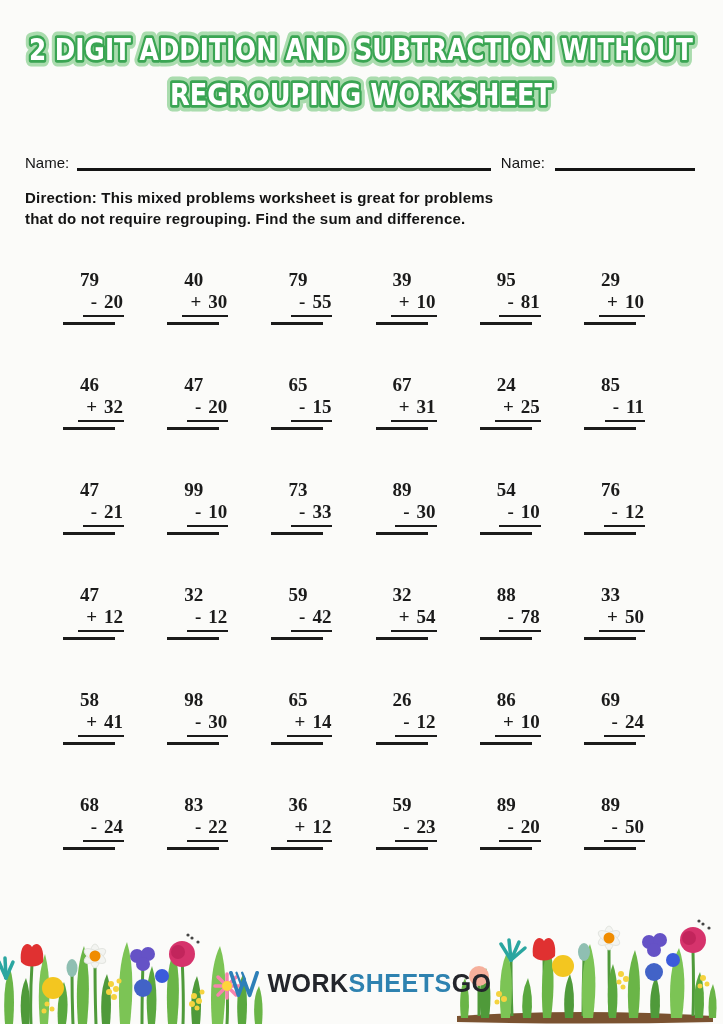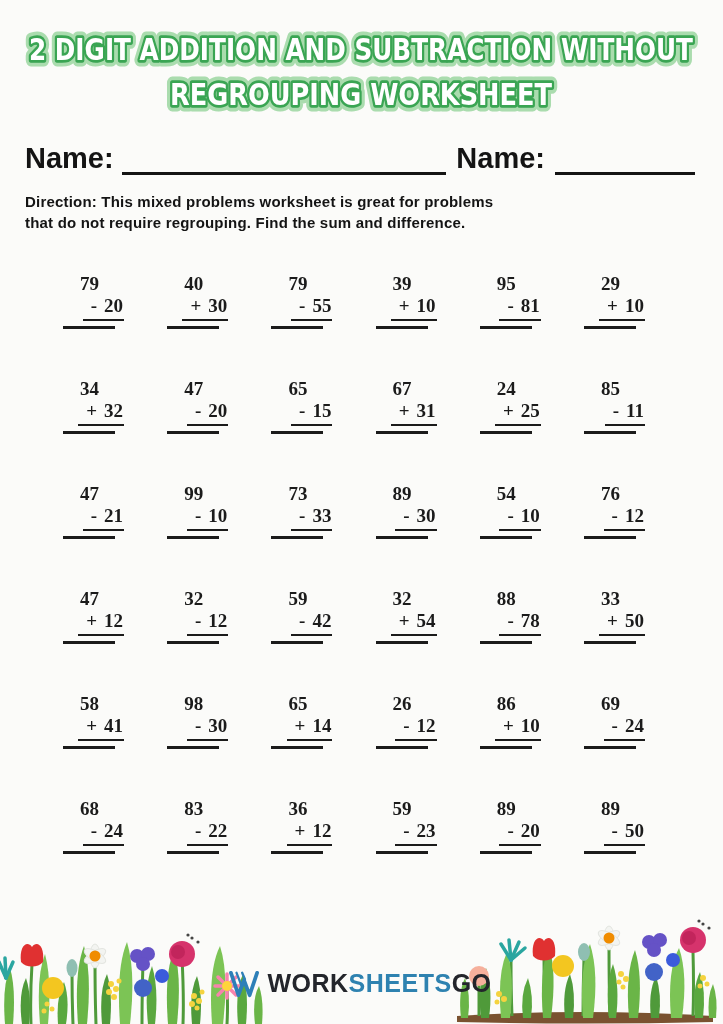--- a/index.html
+++ b/index.html
@@ -5,21 +5,21 @@
   html,body { margin:0; padding:0; }
   body {
     width:723px; height:1024px; position:relative; overflow:hidden;
     background:#fbfbf9; font-family:"Liberation Sans", sans-serif; color:#161616;
   }
   .title-svg { display:block; margin-top:12px; }
 
   .name-row {
     display:flex; align-items:flex-end;
     margin:18px 28px 0 25px;
-    font-size:29px; font-weight:bold; color:#141414;justify-content:center;
+    font-size:15px; font-weight:normal; color:#141414;justify-content:center;
   }
   .write-line { border-bottom:3px solid #141414; height:26px; }
   .name-line { flex:1; margin:0 10px 0 8px; }
   .date-line { width:140px; margin-left:10px; }
 
   .direction {
     margin:16px 25px 0 25px;
     font-size:15px; font-weight:bold; line-height:1.4;
     letter-spacing:0.2px; color:#141414;
   }
@@ -131,21 +131,21 @@
     <div class="problem">
       <div class="p-top">29</div>
       <div class="p-row2">
         <span class="p-op">+</span>
           <span class="p-b">10</span>
       </div>
       <div class="answer-line"></div>
     </div>
 
     <div class="problem">
-      <div class="p-top">34</div>
+      <div class="p-top">46</div>
       <div class="p-row2">
         <span class="p-op">+</span>
           <span class="p-b">32</span>
       </div>
       <div class="answer-line"></div>
     </div>
 
     <div class="problem">
       <div class="p-top">47</div>
       <div class="p-row2">

